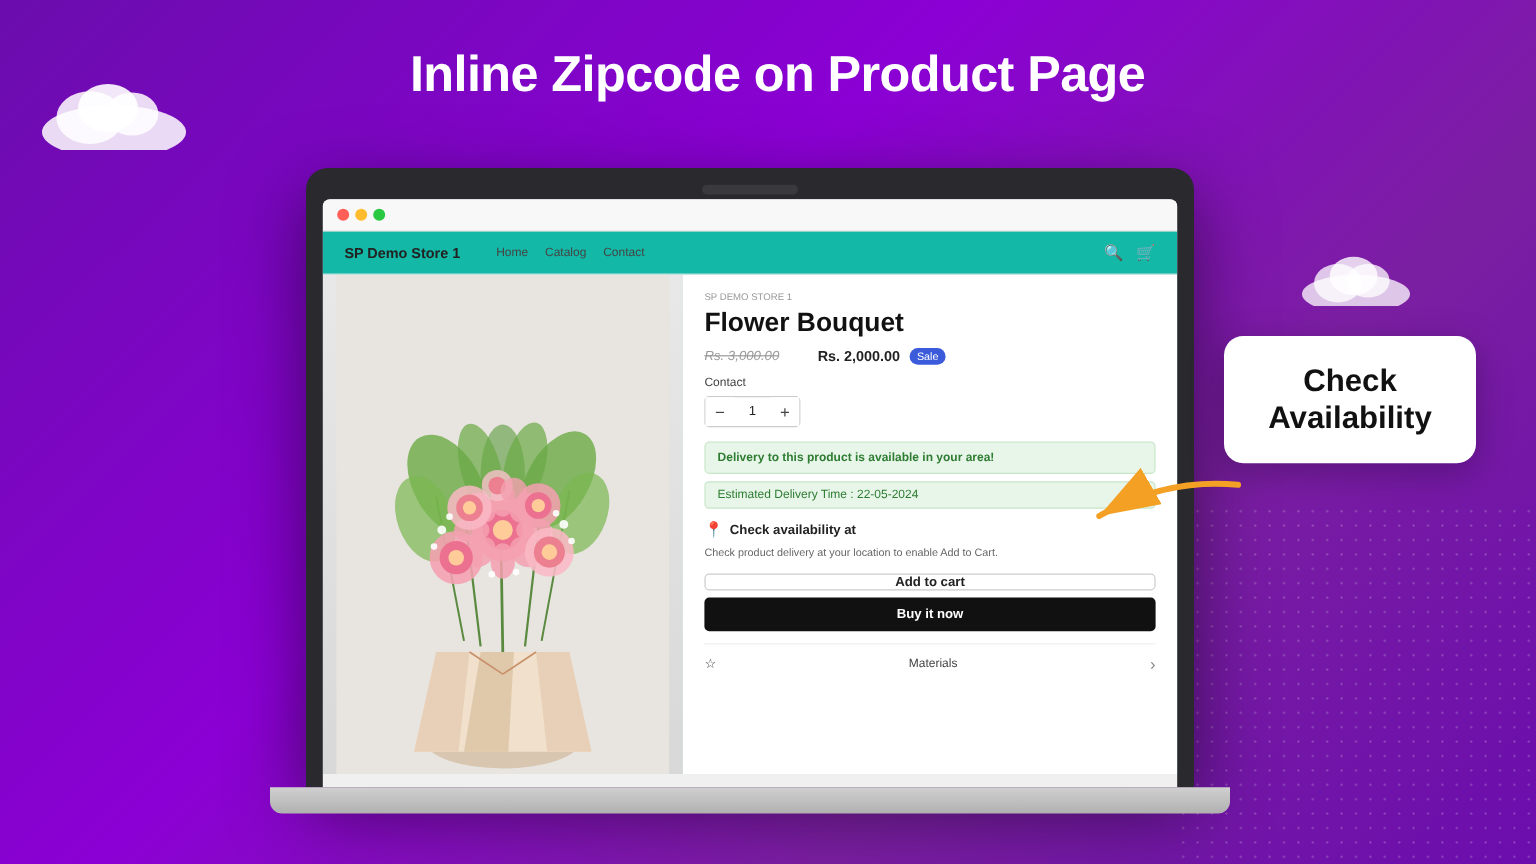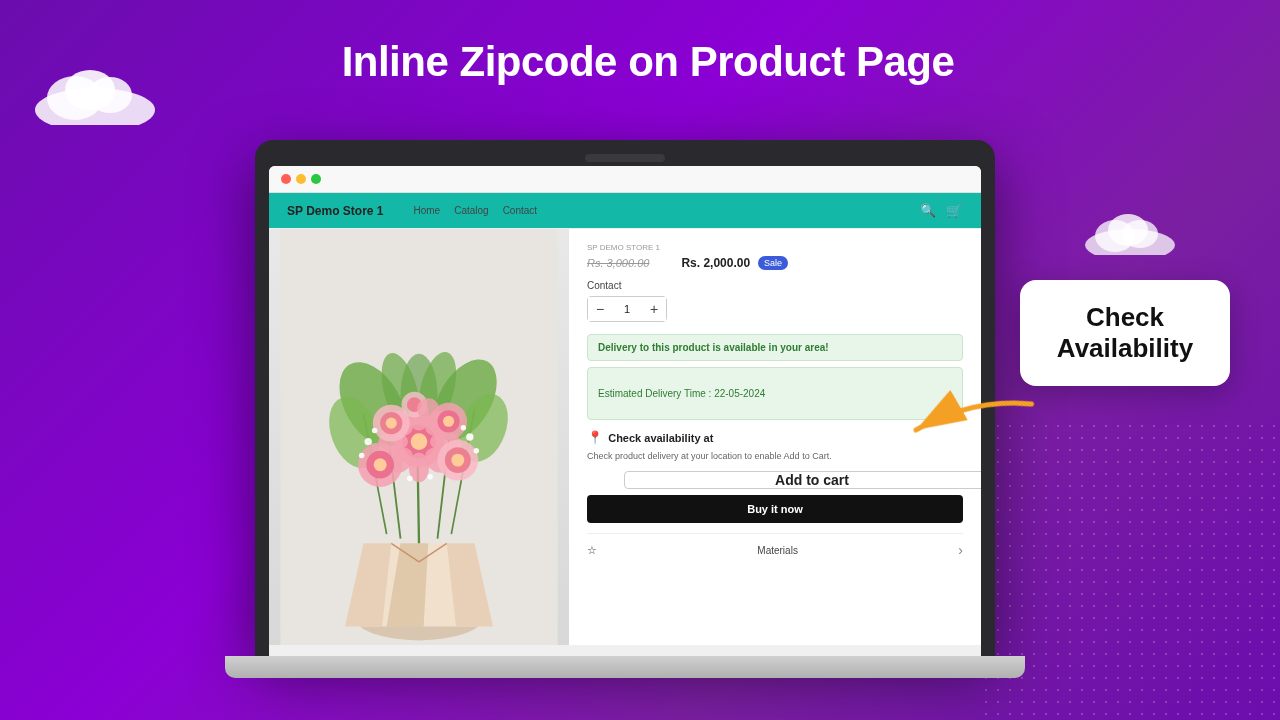--- a/index.html
+++ b/index.html
@@ -248,21 +248,21 @@
       padding: 7px 10px;
       font-size: 10px;
       color: #2e7d32;
       margin-bottom: 6px;
       font-weight: bold;
     }
     .delivery-time-box {
       background: #e8f5e9;
       border: 1px solid #c8e6c9;
       border-radius: 4px;
-      padding: 20px 10px;
+      padding: 5px 10px;
       font-size: 10px;
       color: #2e7d32;
       margin-bottom: 10px;
     }
 
     .check-availability-section {
       margin-bottom: 10px;
     }
     .check-avail-title {
       display: flex;
@@ -307,26 +307,25 @@
       color: #666;
       margin-bottom: 10px;
     }
 
     .add-to-cart-btn {
       width: 100%;
       background: #fff;
       border: 1px solid #ccc;
       border-radius: 4px;
       padding: 0;
-      font-size: 14px;
+      font-size: 11px;
       font-weight: 600;
       color: #222;
       cursor: pointer;
       margin-bottom: 6px;
-      margin-left: 37px;
     }
     .buy-now-btn {
       width: 100%;
       background: #111;
       border: none;
       border-radius: 4px;
       padding: 8px;
       font-size: 11px;
       font-weight: 600;
       color: #fff;
@@ -526,20 +525,21 @@
                 <circle cx="162" cy="268" r="3" fill="#fff" opacity="0.9"></circle>
 
                 <line x1="120" y1="340" x2="150" y2="360" stroke="#c8906a" stroke-width="1.5"></line>
                 <line x1="180" y1="340" x2="150" y2="360" stroke="#c8906a" stroke-width="1.5"></line>
               </svg>
             </div>
           </div>
 
           <div class="product-details">
             <div class="breadcrumb-store">SP DEMO STORE 1</div>
+            <h1 class="product-name">Flower Bouquet</h1>
 
             
             <div class="price-row">
               <span class="price-original">Rs. 3,000.00</span>
               <span class="price-sale">Rs. 2,000.00</span>
               <span class="sale-badge">Sale</span>
             </div>
 
             
             <div class="qty-label">Contact</div>

